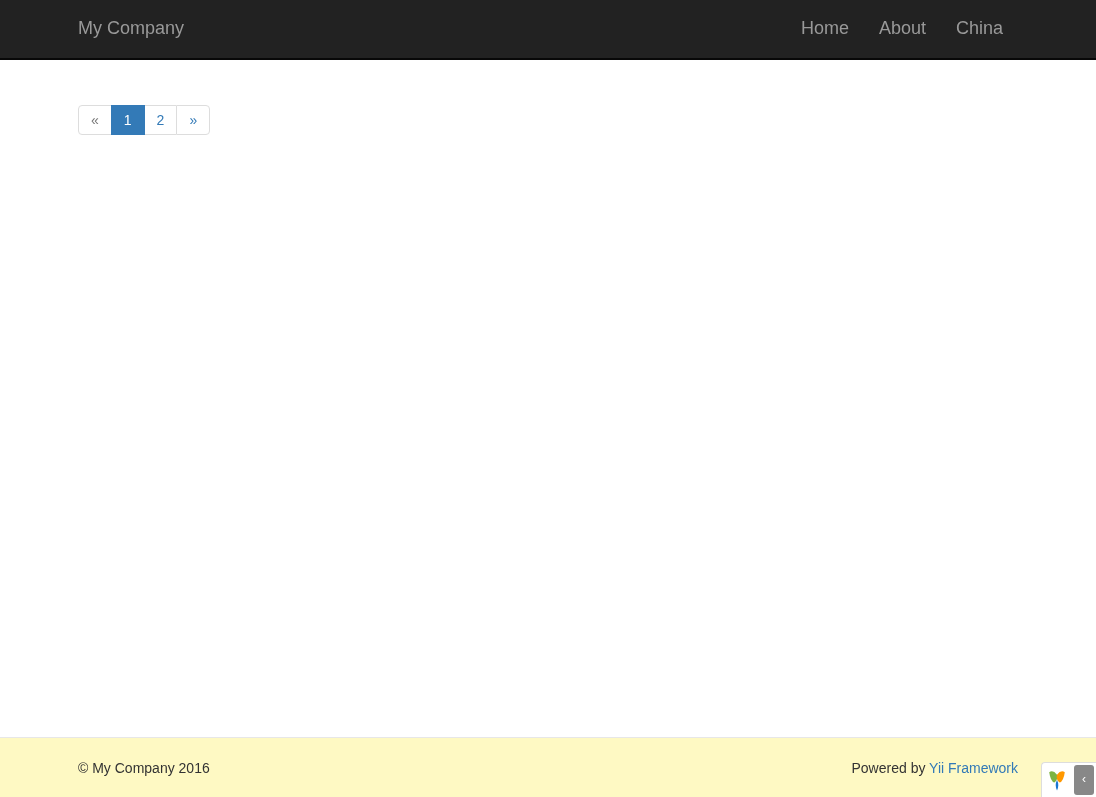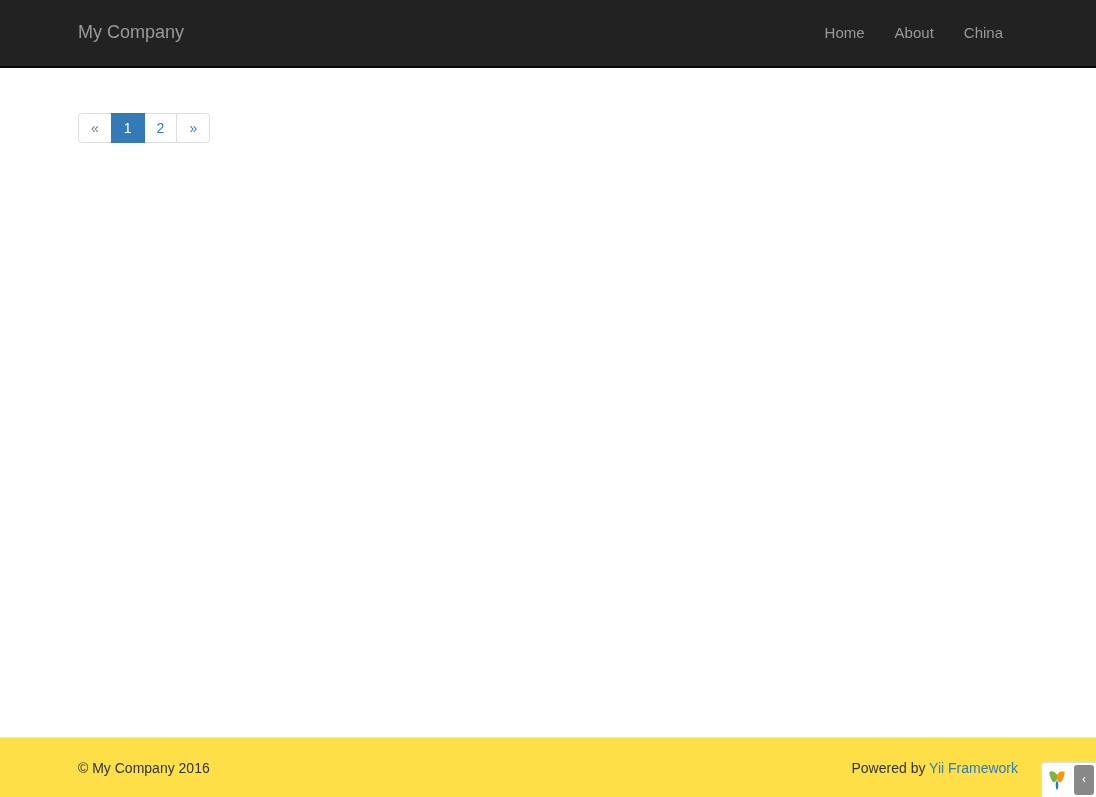--- a/index.html
+++ b/index.html
@@ -22,38 +22,38 @@
       min-height: 50px;
       width: 100%;
     }
     .navbar-container {
       max-width: 970px;
       margin: 0 auto;
       padding: 0 15px;
       display: flex;
       justify-content: space-between;
       align-items: center;
-      height: 66px;
+      height: 58px;
     }
     .navbar-brand {
       color: #999;
       font-size: 18px;
       text-decoration: none;
       padding: 15px 0;
     }
     .navbar-nav {
       list-style: none;
       display: flex;
     }
     .navbar-nav li a {
       color: #999;
       text-decoration: none;
       padding: 15px;
       display: block;
-      font-size: 15px;
+      font-size: 18px;
     }
     .container {
       max-width: 970px;
       margin: 0 auto;
       padding: 0 15px;
     }
     .main-content {
       padding-top: 30px;
     }
     h1 {
@@ -114,21 +114,21 @@
       color: #777;
       background-color: #fff;
       border-color: #ddd;
       cursor: not-allowed;
     }
     .footer {
       position: absolute;
       bottom: 0;
       width: 100%;
       height: 60px;
-      background-color: #fde047;
+      background-color: #fef9c3;
       border-top: 1px solid #e7e7e7;
     }
     .footer-container {
       max-width: 970px;
       margin: 0 auto;
       padding: 20px 15px;
       display: flex;
       justify-content: space-between;
       align-items: center;
     }

